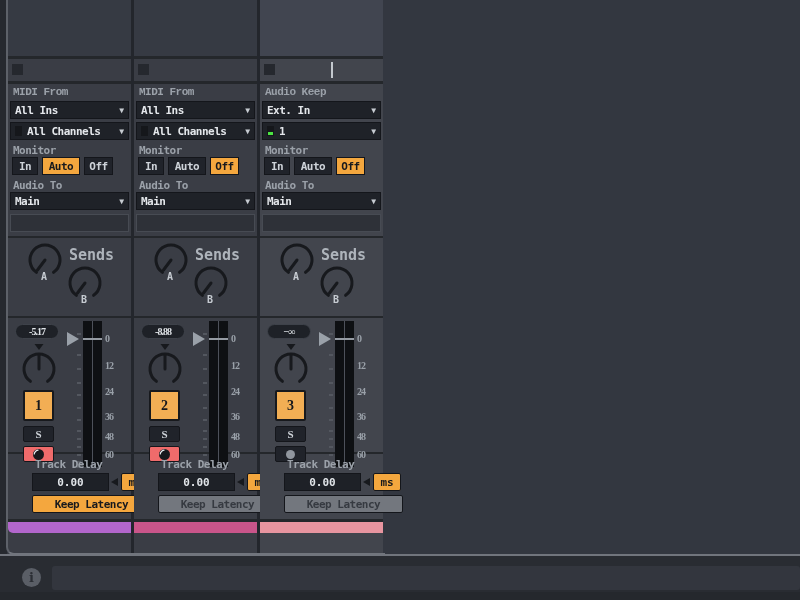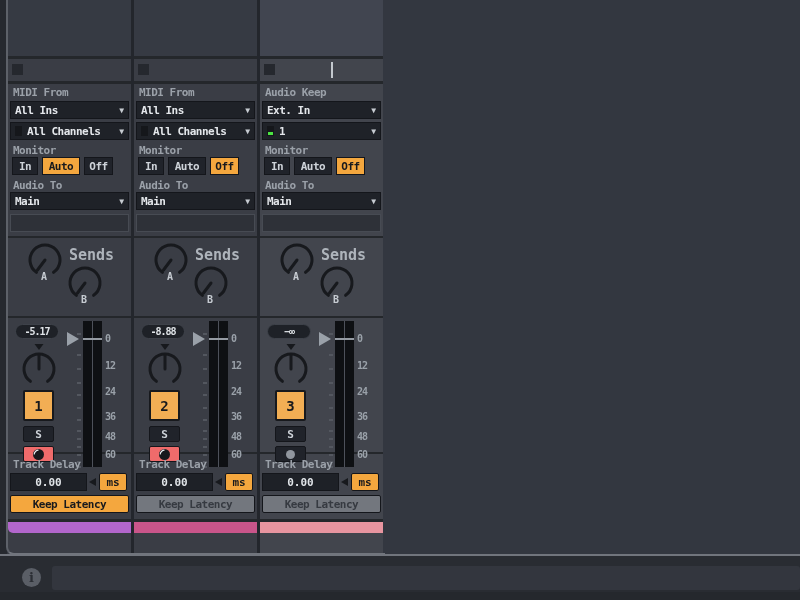--- a/index.html
+++ b/index.html
@@ -22,62 +22,62 @@
   .clip-slot{height:56px;background:#363a43;}
   .track.selected .clip-slot{background:#414550;}
   .divider{height:3px;background:#24272b;}
   .divider.thin{height:2px;}
   .stop-row{height:22px;position:relative;}
   .stop-square{position:absolute;left:4px;top:5px;width:11px;height:11px;background:#25282e;}
   .edit-cursor{position:absolute;left:71px;top:3px;width:2px;height:16px;background:#c3c8ce;display:none;}
   
   .io-section{height:152px;position:relative;}
   .io-label{position:absolute;left:5px;font-size:11px;font-weight:bold;color:#9ba1a9;letter-spacing:-0.5px;white-space:nowrap;}
-  .lbl-in{top:2px;} .lbl-mon{top:60px;} .lbl-out{top:95px;}
+  .lbl-in{top:2px;font-family:Liberation Mono, monospace;} .lbl-mon{top:60px;} .lbl-out{top:95px;}
   .dropdown{position:absolute;left:2px;right:2px;height:18px;background:#1f2228;border:1px solid #14161b;
     display:flex;align-items:center;padding:0 4px;box-sizing:border-box;}
   .dd1{top:17px;} .dd2{top:38px;} .dd3{top:108px;}
   .dd-text{font-size:11px;color:#e4e7eb;font-weight:bold;letter-spacing:-0.5px;white-space:nowrap;overflow:hidden;}
   .dd-arrow{margin-left:auto;font-size:8px;color:#c6cbd1;flex:none;}
   .channel-indicator{width:7px;height:10px;background:#15171b;margin-right:5px;position:relative;flex:none;}
   .channel-indicator.green::after{content:"";position:absolute;left:1px;right:1px;bottom:1px;height:3px;background:#4be342;}
   .monitor-row{position:absolute;left:4px;top:73px;display:flex;gap:4px;}
   .monitor-btn{height:18px;background:#20232a;border:1px solid #14161b;color:#ced3d9;font-size:11px;font-weight:bold;
     display:flex;align-items:center;justify-content:center;box-sizing:border-box;letter-spacing:-0.5px;}
   .monitor-btn:nth-child(1){width:26px;} .monitor-btn:nth-child(2){width:38px;} .monitor-btn:nth-child(3){width:29px;}
   .monitor-btn.active{background:#f4a73e;color:#17191d;}
   .empty-box{position:absolute;left:2px;right:2px;top:130px;height:18px;background:#2e3138;border:1px solid #474b53;box-sizing:border-box;}
   
   .sends-section{height:78px;position:relative;}
   .sends-label{position:absolute;left:61px;top:8px;font-size:15px;font-weight:bold;color:#aeb4bb;}
   .knob-a{position:absolute;left:17px;top:2px;} .knob-b{position:absolute;left:57px;top:25px;}
   .knob-letter{position:absolute;font-size:10px;font-weight:bold;color:#c6cbd1;}
   .letter-a{left:33px;top:33px;} .letter-b{left:73px;top:56px;}
   
-  .mixer-section{height:134px;position:relative;}
+  .mixer-section{height:134px;position:relative;font-family:Liberation Serif, serif;}
   .peak-pill{position:absolute;left:7px;top:6px;width:44px;height:15px;background:#1e2127;border:1px solid #3e424a;
     border-radius:8px;color:#e0e4e8;font-size:10px;font-weight:bold;display:flex;align-items:center;justify-content:center;
     box-sizing:border-box;letter-spacing:-1px;white-space:nowrap;}
   .fader-triangle{position:absolute;left:59px;top:14px;width:0;height:0;
     border-top:7px solid transparent;border-bottom:7px solid transparent;border-left:12px solid #9aa1a9;}
   .meter{position:absolute;left:75px;top:3px;width:19px;height:146px;background:#0e1013;}
   .meter::before{content:"";position:absolute;left:9px;top:0;bottom:0;width:1px;background:#4d515a;}
   .meter-line{position:absolute;left:0;right:0;top:17px;height:2px;background:#959ba3;}
   .tick{position:absolute;left:69px;width:4px;height:2px;background:#53575f;}
   .scale-num{position:absolute;left:97px;font-size:10px;font-weight:bold;color:#9aa1a9;letter-spacing:-1px;}
   .pan-knob{position:absolute;left:11px;top:25px;}
   .num-btn{position:absolute;left:15px;top:72px;width:31px;height:31px;background:#f2ae54;border:2px solid #17191d;
     border-radius:2px;color:#17191d;font-size:14px;font-weight:bold;display:flex;align-items:center;justify-content:center;box-sizing:border-box;}
   .solo-btn{position:absolute;left:15px;top:108px;width:31px;height:16px;background:#20232a;border:1px solid #14161b;
     border-radius:2px;color:#ced3d9;font-size:11px;font-weight:bold;display:flex;align-items:center;justify-content:center;box-sizing:border-box;}
   .arm-btn{position:absolute;left:15px;top:128px;width:31px;height:16px;background:#20232a;border:1px solid #14161b;
     border-radius:2px;display:flex;align-items:center;justify-content:center;box-sizing:border-box;}
   .arm-btn.armed{background:#ef6b6b;}
   
-  .delay-section{height:65px;position:relative;}
+  .delay-section{height:65px;position:relative;margin-left:22px;}
   .delay-label{position:absolute;left:5px;top:4px;font-size:11px;font-weight:bold;color:#9ba1a9;letter-spacing:-0.5px;}
   .delay-value{position:absolute;left:2px;top:19px;width:77px;height:18px;background:#1e2127;border:1px solid #14161b;
     color:#e0e4e8;font-size:11px;font-weight:bold;display:flex;align-items:center;justify-content:center;box-sizing:border-box;}
   .delay-dec{position:absolute;left:81px;top:24px;width:0;height:0;
     border-top:4.5px solid transparent;border-bottom:4.5px solid transparent;border-right:7px solid #17191d;}
   .ms-btn{position:absolute;left:91px;top:19px;width:28px;height:18px;background:#f4a73e;border:1px solid #14161b;border-radius:2px;
     color:#17191d;font-size:11px;font-weight:bold;display:flex;align-items:center;justify-content:center;box-sizing:border-box;}
   .latency-btn{position:absolute;left:2px;top:41px;width:119px;height:18px;border-radius:2px;background:#73777e;color:#363a41;
     border:1px solid #14161b;font-size:11px;font-weight:bold;display:flex;align-items:center;justify-content:center;box-sizing:border-box;letter-spacing:-0.5px;}
   .latency-btn.active{background:#f4a73e;color:#17191d;}

